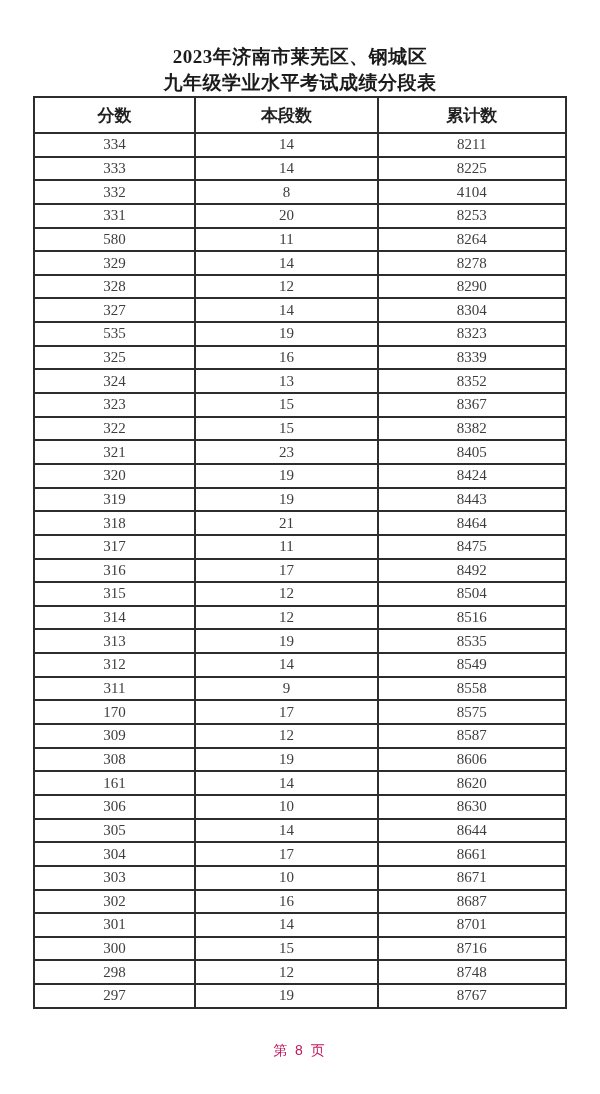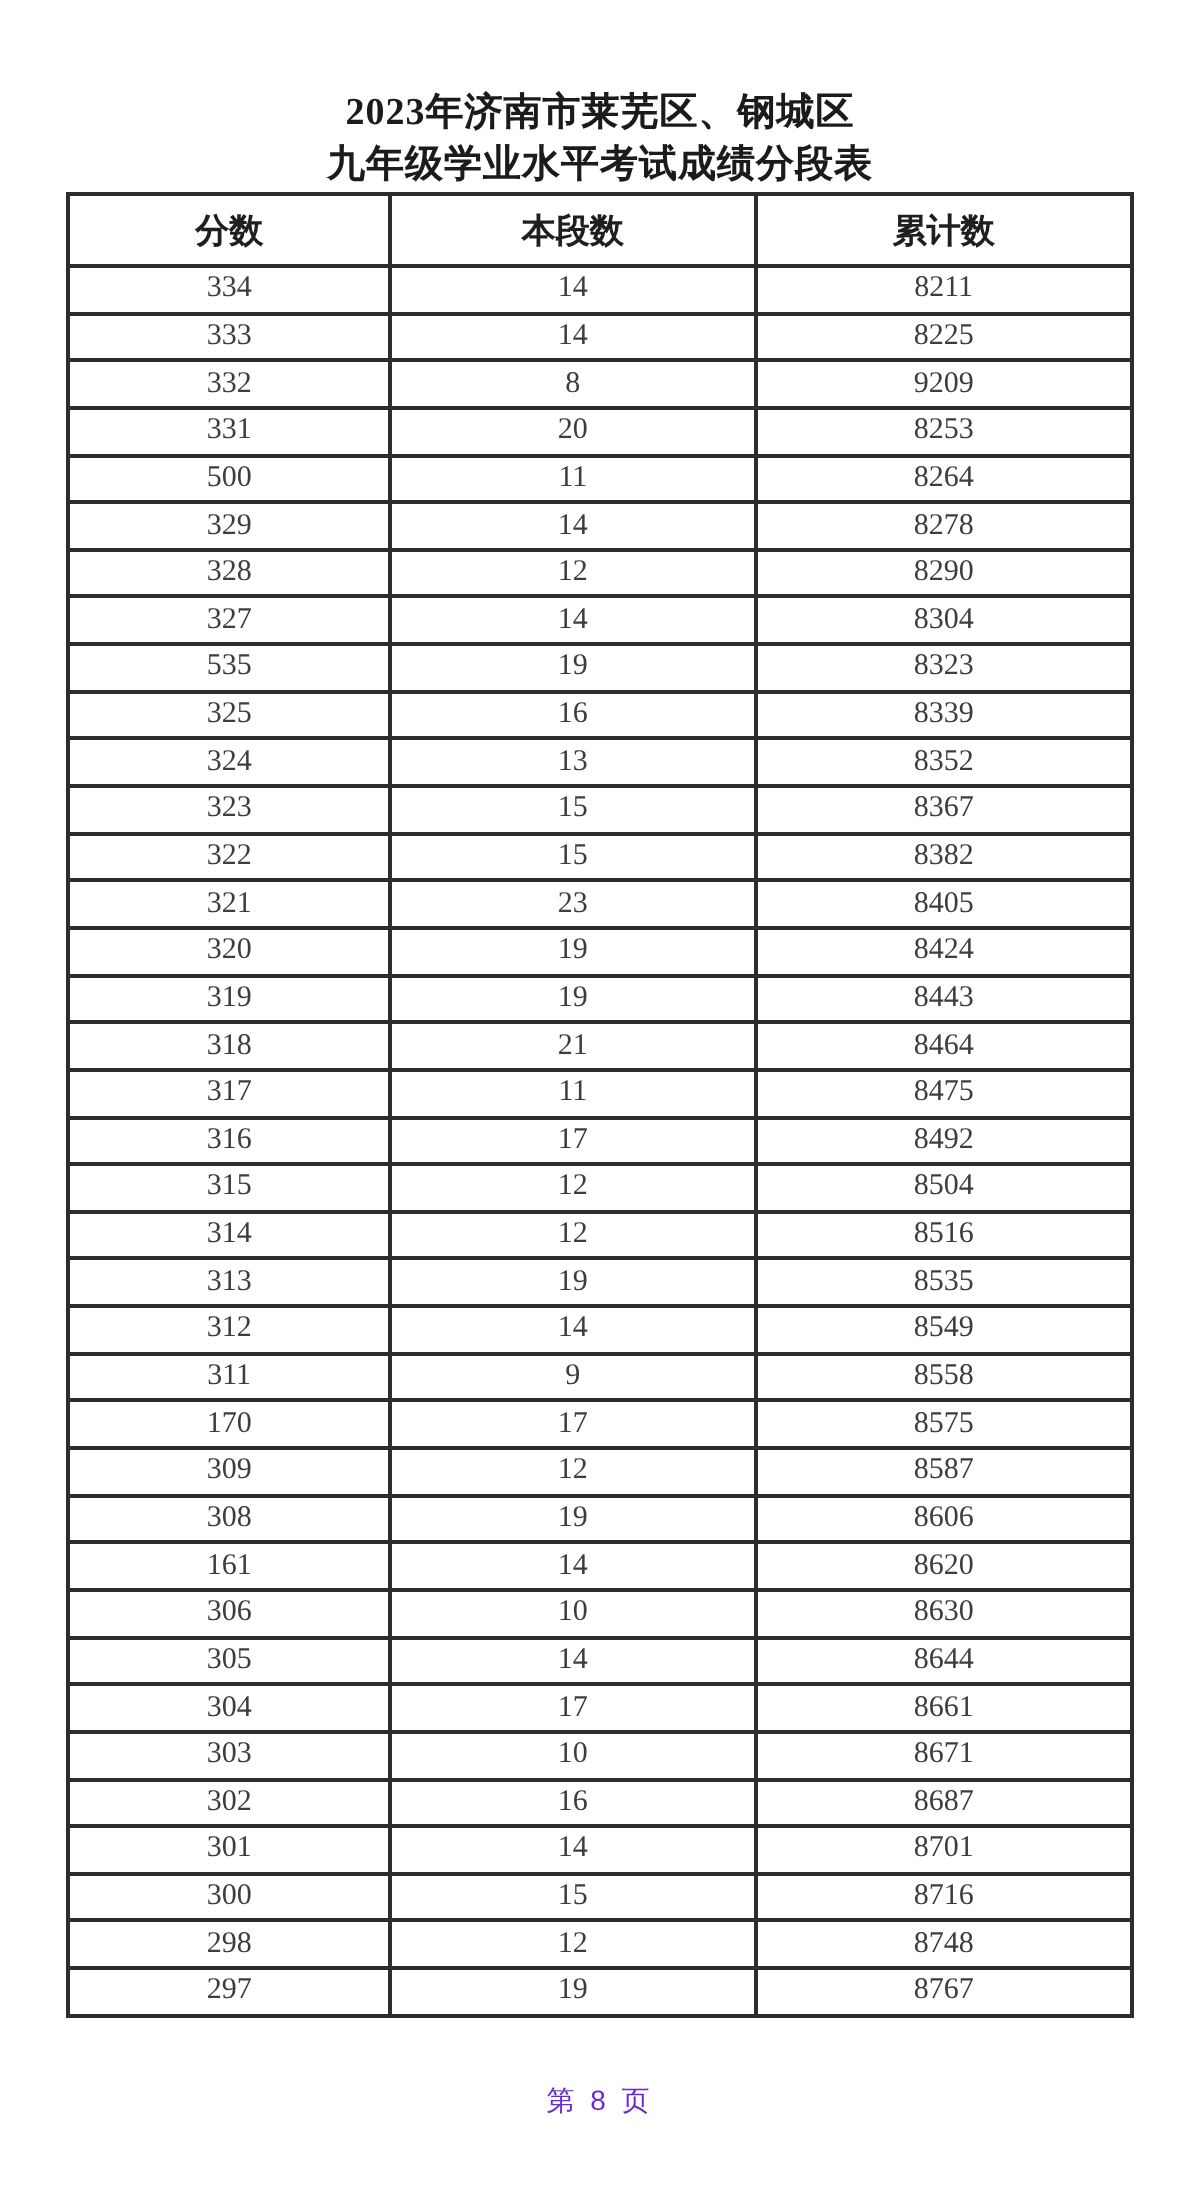--- a/index.html
+++ b/index.html
@@ -66,21 +66,21 @@
     color: #3d3d3d;
     line-height: 1;
   }
   .page-footer {
     position: absolute;
     top: 1042px;
     left: 0;
     width: 100%;
     text-align: center;
     font-size: 14px;
-    color: #6d28d9;
+    color: #be185d;
     letter-spacing: 2px;
     font-family: "Liberation Sans", "DejaVu Sans", sans-serif;
   }
 </style>
 </head>
 <body>
 
 <div class="page">
 
   <div class="doc-title">
@@ -108,29 +108,29 @@
           <td>8211</td>
         </tr>
         <tr>
           <td>333</td>
           <td>14</td>
           <td>8225</td>
         </tr>
         <tr>
           <td>332</td>
           <td>8</td>
-          <td>9209</td>
+          <td>4104</td>
         </tr>
         <tr>
           <td>331</td>
           <td>20</td>
           <td>8253</td>
         </tr>
         <tr>
-          <td>500</td>
+          <td>580</td>
           <td>11</td>
           <td>8264</td>
         </tr>
         <tr>
           <td>329</td>
           <td>14</td>
           <td>8278</td>
         </tr>
         <tr>
           <td>328</td>

